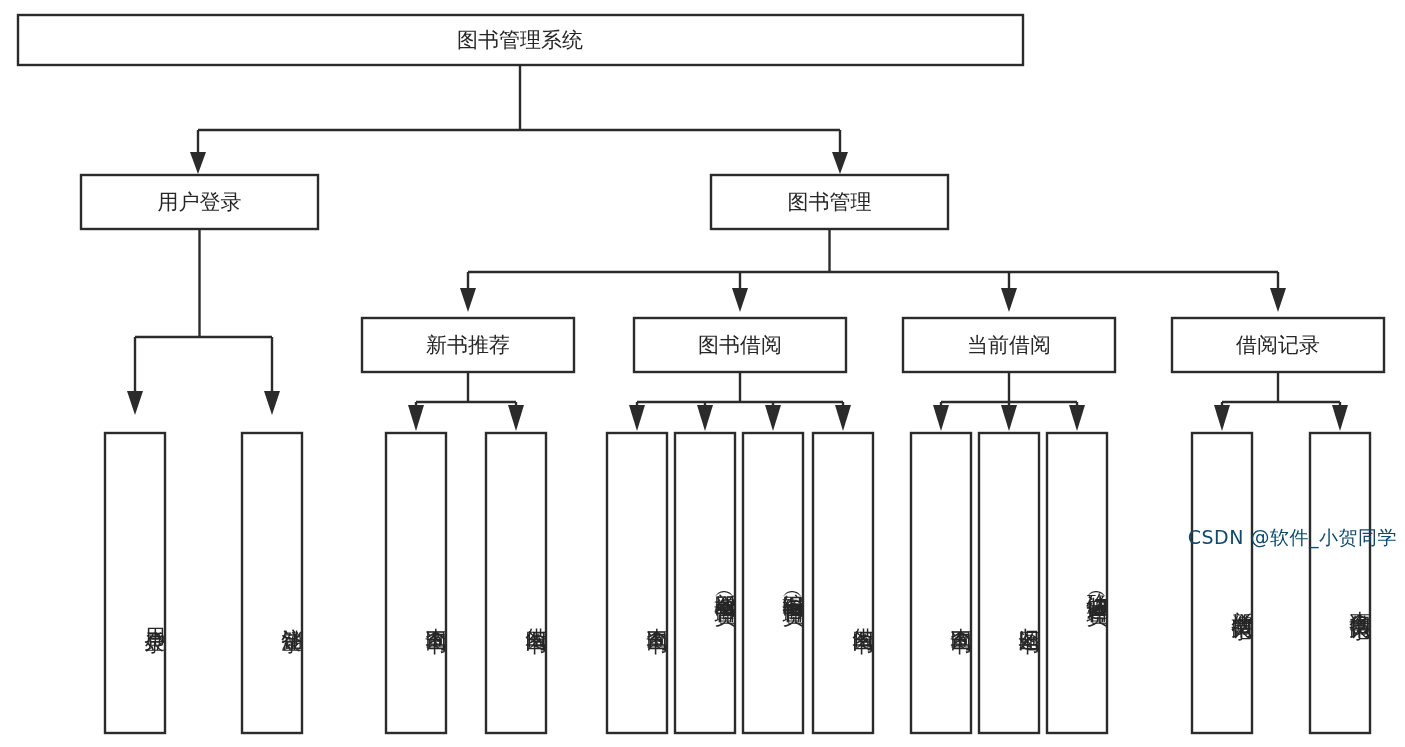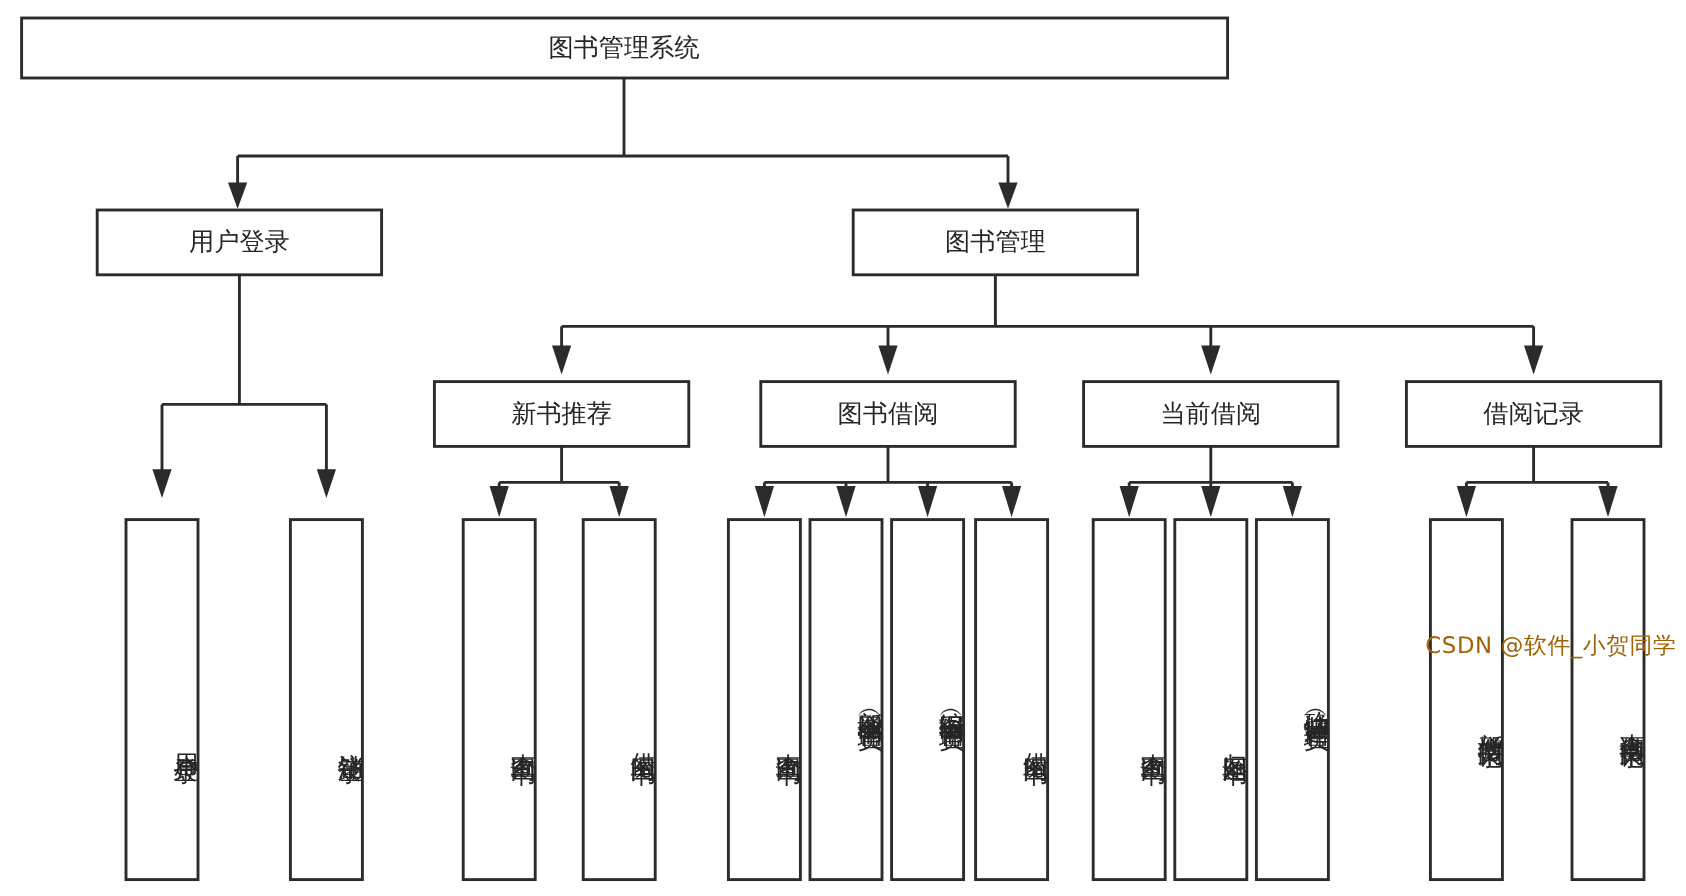--- a/index.html
+++ b/index.html
@@ -66,21 +66,21 @@
     display: flex;
     align-items: flex-start;
     justify-content: center;
   }
   .watermark {
     position: absolute;
     right: 8px;
     bottom: 4px;
     font-family: "DejaVu Sans", "Liberation Sans", sans-serif;
     font-size: 19px;
-    color: #a16207;
+    color: #0c4a6e;
     letter-spacing: 0.5px;
     white-space: nowrap;
     user-select: none;
   }
 </style>
 </head>
 <body>
 
 <div id="diagram-root">
 

